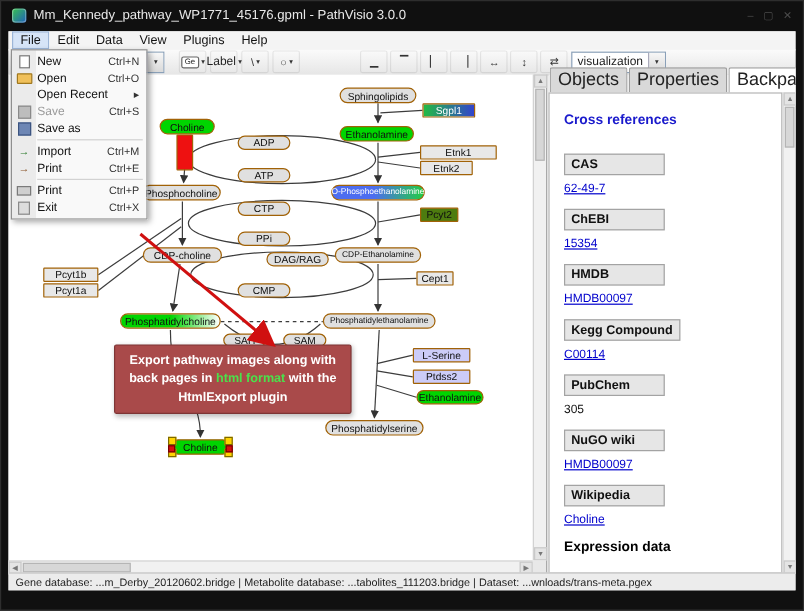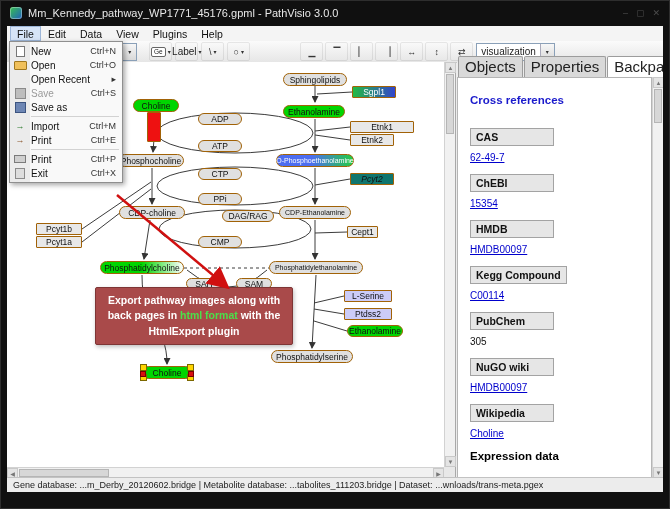--- a/index.html
+++ b/index.html
@@ -231,21 +231,21 @@
             <div class="pnode rounded" style="left: 126px; top: 37px; width: 46px; height: 13px; background: rgb(0, 213, 0);">Choline</div>
             <div class="pnode box" style="left: 140px; top: 50px; width: 14px; height: 30px; background: rgb(238, 17, 17);"></div>
             <div class="pnode rounded" style="left: 276px; top: 43px; width: 62px; height: 13px; background: rgb(0, 213, 0);">Ethanolamine</div>
             <div class="pnode rounded" style="left: 191px; top: 51px; width: 44px; height: 12px; background: rgb(224, 224, 224);">ADP</div>
             <div class="pnode box" style="left: 343px; top: 59px; width: 64px; height: 12px; background: rgb(232, 232, 232);">Etnk1</div>
             <div class="pnode box" style="left: 343px; top: 72px; width: 44px; height: 12px; background: rgb(232, 232, 232);">Etnk2</div>
             <div class="pnode rounded" style="left: 191px; top: 78px; width: 44px; height: 12px; background: rgb(224, 224, 224);">ATP</div>
             <div class="pnode rounded" style="left: 111px; top: 92px; width: 66px; height: 13px; background: rgb(224, 224, 224);">Phosphocholine</div>
             <div class="pnode rounded small" style="left: 269px; top: 92px; width: 78px; height: 13px; background: linear-gradient(90deg, rgb(77, 109, 240) 45%, rgb(34, 204, 68)); color: rgb(255, 255, 255);">O-Phosphoethanolamine</div>
             <div class="pnode rounded" style="left: 191px; top: 106px; width: 44px; height: 12px; background: rgb(224, 224, 224);">CTP</div>
-            <div class="pnode box" style="left: 343px; top: 111px; width: 44px; height: 12px; background: #0f766e; font-style: italic;">Pcyt2</div>
+            <div class="pnode box" style="left: 343px; top: 111px; width: 32px; height: 12px; background: #4d7c0f;">Pcyt2</div>
             <div class="pnode rounded" style="left: 191px; top: 131px; width: 44px; height: 12px; background: rgb(224, 224, 224);">PPi</div>
             <div class="pnode rounded" style="left: 112px; top: 144px; width: 66px; height: 13px; background: rgb(224, 224, 224);">CDP-choline</div>
             <div class="pnode rounded" style="left: 215px; top: 148px; width: 52px; height: 12px; background: rgb(224, 224, 224);">DAG/RAG</div>
             <div class="pnode rounded small" style="left: 272px; top: 144px; width: 72px; height: 13px; background: rgb(224, 224, 224);">CDP-Ethanolamine</div>
             <div class="pnode box" style="left: 340px; top: 164px; width: 31px; height: 12px; background: rgb(232, 232, 232);">Cept1</div>
             <div class="pnode rounded" style="left: 191px; top: 174px; width: 44px; height: 12px; background: rgb(224, 224, 224);">CMP</div>
             <div class="pnode box" style="left: 29px; top: 161px; width: 46px; height: 12px; background: rgb(232, 232, 232);">Pcyt1b</div>
             <div class="pnode box" style="left: 29px; top: 174px; width: 46px; height: 12px; background: rgb(232, 232, 232);">Pcyt1a</div>
             <div class="pnode rounded" style="left: 93px; top: 199px; width: 84px; height: 13px; background: linear-gradient(90deg, rgb(0, 213, 0) 50%, rgb(255, 255, 255));">Phosphatidylcholine</div>
             <div class="pnode rounded small" style="left: 262px; top: 199px; width: 94px; height: 13px; background: rgb(224, 224, 224);">Phosphatidylethanolamine</div>

